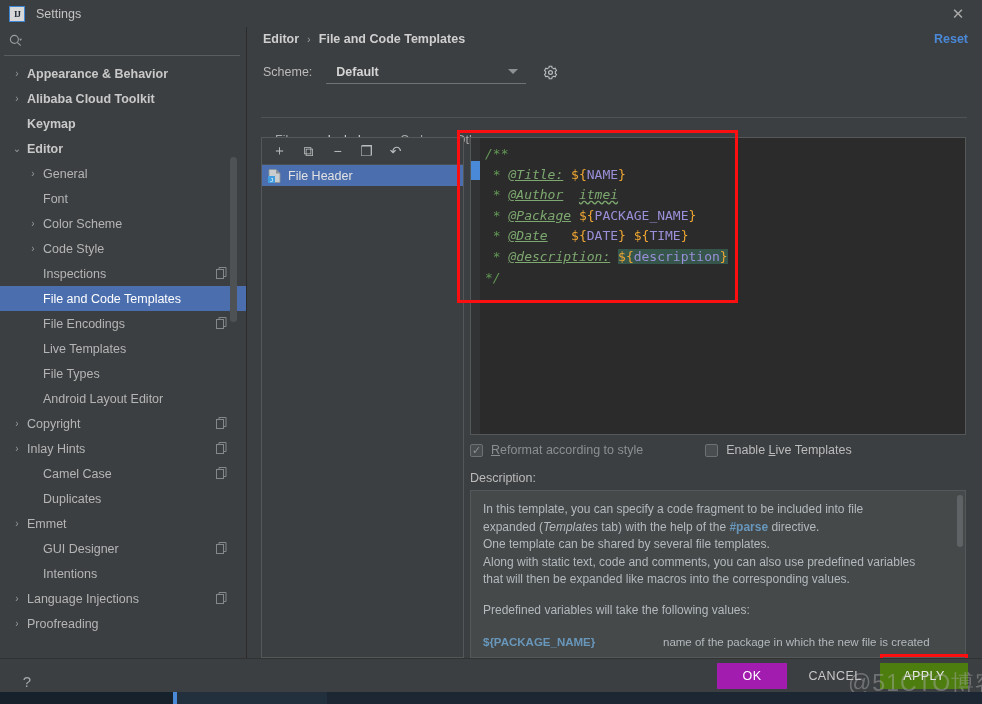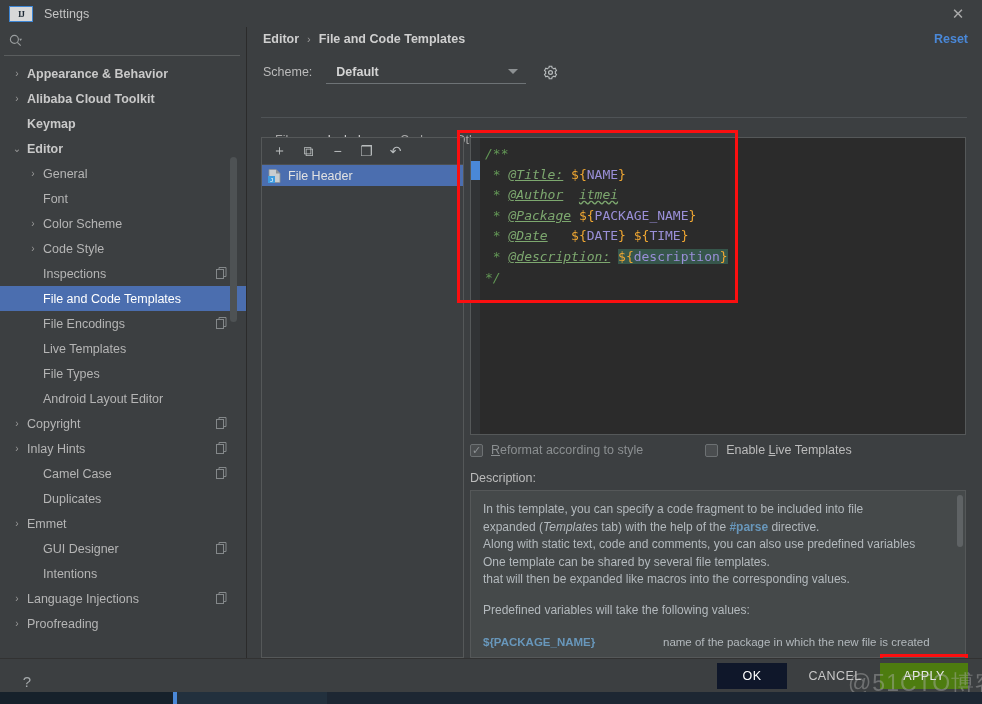--- a/index.html
+++ b/index.html
@@ -19,21 +19,21 @@
     background: #3c3f41;
   }
 
   
   .titlebar {
     position: absolute; left: 0; top: 0; width: 982px; height: 27px;
     background: #3c3f41;
     display: flex; align-items: center;
   }
   .tb-icon {
-    width: 24px; height: 16px; margin-left: 9px;
+    width: 16px; height: 16px; margin-left: 9px;
     border: 1px solid #3e86d4;
     background: #d8d8d8;
     color: #1f2a36;
     font-size: 9px; font-weight: bold;
     display: flex; align-items: center; justify-content: center;
     font-family: "Liberation Serif", serif;
     letter-spacing: -1px;
   }
   .tb-title {
     margin-left: 11px;
@@ -337,21 +337,21 @@
   }
   .btn {
     position: absolute; top: 4px;
     height: 26px;
     display: flex; align-items: center; justify-content: center;
     font-size: 12.5px; letter-spacing: .4px;
     cursor: pointer;
   }
   .btn-ok {
     left: 717px; width: 70px;
-    background: #0f172a; color: #ffffff;
+    background: #a21caf; color: #ffffff;
   }
   .btn-cancel {
     left: 800px; width: 70px;
     background: transparent; color: #c7c7c7;
   }
   .btn-apply {
     left: 880px; width: 88px;
     background: #4d7c0f; color: #e8e8e8;
   }
   .watermark {
@@ -592,22 +592,22 @@
       </span>
     </div>
 
     <div class="desc-label">Description:</div>
     <div class="desc-panel">
       <div class="desc-inner">
         <div>In this template, you can specify a code fragment to be included into file</div>
         <div>
           <span>expanded (</span><i>Templates</i><span> tab) with the help of the </span><span class="kw">#parse</span><span> directive.</span>
         </div>
+        <div>One template can be shared by several file templates.</div>
         <div>Along with static text, code and comments, you can also use predefined variables</div>
-        <div>One template can be shared by several file templates.</div>
         <div>that will then be expanded like macros into the corresponding values.</div>
         <div style="margin-top:13px;">Predefined variables will take the following values:</div>
         <table class="var-table">
           <tbody id="var-rows">
               <tr>
                 <td class="k">${PACKAGE_NAME}</td>
                 <td class="v">name of the package in which the new file is created</td>
               </tr>
               <tr>
                 <td class="k">${USER}</td>

